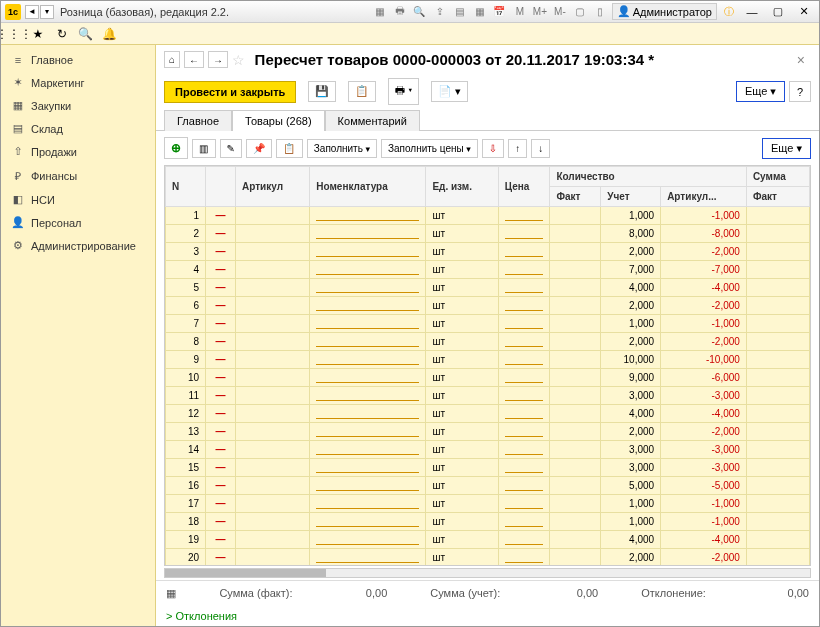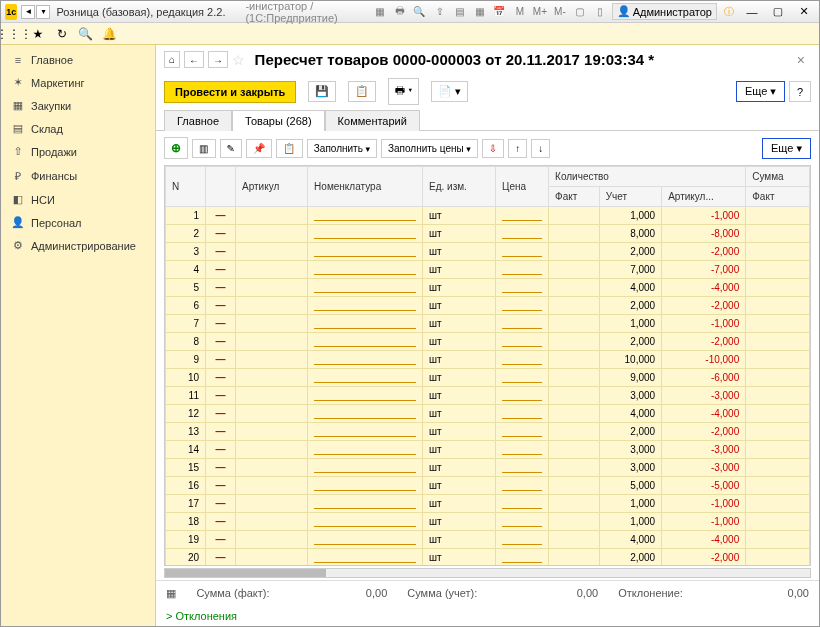--- a/index.html
+++ b/index.html
@@ -33,49 +33,48 @@
 .right-btns{ margin-left:auto; display:flex;}
 .tabs { display:flex; border-bottom:1px solid #ccc; padding:0 8px; gap:0;}
 .tab { padding:4px 12px; border:1px solid #ccc; border-bottom:none; background:#f0f0f0; cursor:pointer; position:relative; top:1px;}
 .tab.active { background:#fff; }
 .tab-toolbar { padding:6px 8px; display:flex; align-items:center; gap:4px;}
 .tbtn { border:1px solid #ccc; padding:3px 6px; background:#fff; cursor:pointer; font-size:10px;}
 .tbtn.green { color:#008800; font-weight:bold; font-size:12px;}
 .tbtn.drop::after { content:" ▾"; font-size:9px;}
 .grid-wrap { flex:1; overflow:auto; margin:0 8px; border:1px solid #ccc; }
 table { border-collapse:collapse; width:100%; }
-th { background:#f5f5f5; border:1px solid #ddd; padding:4px 6px; text-align:left; font-weight:normal; color:#333; font-size:10px;}
+th { background:#f5f5f5; border:1px solid #ddd; padding:4px 6px; text-align:left; font-weight:bold; color:#333; font-size:10px;}
 th.sub { font-size:10px; }
 td { border:1px solid #e8dfa0; padding:2px 6px; background:#fef7d0; height:18px; font-size:10px;}
 td.num { text-align:right; }
 td.neg { color:#cc0000;margin-top:16px; }
 td.n-col { text-align:right; width:40px;}
 td.status { text-align:center; color:#cc0000; font-weight:bold; width:30px;}
 td.underline { position:relative; }
 td.underline::after { content:""; position:absolute; bottom:3px; left:6px; right:6px; border-bottom:1px solid #d09000;}
 .footer { padding:6px 10px; display:flex; gap:20px; color:#555; border-top:1px solid #ddd; font-size:10px;}
-.footer span.label { color:#555;}
+.footer span.label { color:#555;margin-left:23px;}
 .footer span.val { margin-left:auto;}
 .footer-row { display:flex; flex:1; }
 .deviations { padding:4px 10px; color:#008800; cursor:pointer; }
 .deviations::before { content:"> "; color:#008800;}
 .scroll-h { height:10px; background:#eee; margin:2px 8px; border:1px solid #ccc; position:relative;}
 .scroll-h .thumb { position:absolute; left:0; width:25%; top:0; bottom:0; background:#bbb;}
 </style>
 </head>
 <body>
 
 <div class="titlebar">
   <div class="tb-logo">1с</div>
   <div class="tb-nav">
     <span>◄</span>
     <span>▾</span>
   </div>
   <div class="tb-title">Розница (базовая), редакция 2.2.</div>
-  <div class="tb-sub">-инистратор  /  (1С:Предприятие)</div>
   <div class="tb-right">
     <span class="tb-ico">▦</span>
     <span class="tb-ico">🖶</span>
     <span class="tb-ico">🔍</span>
     <span class="tb-ico">⇪</span>
     <span class="tb-ico">▤</span>
     <span class="tb-ico">▦</span>
     <span class="tb-ico">📅</span>
     <span class="tb-ico">M</span>
     <span class="tb-ico">M+</span>

